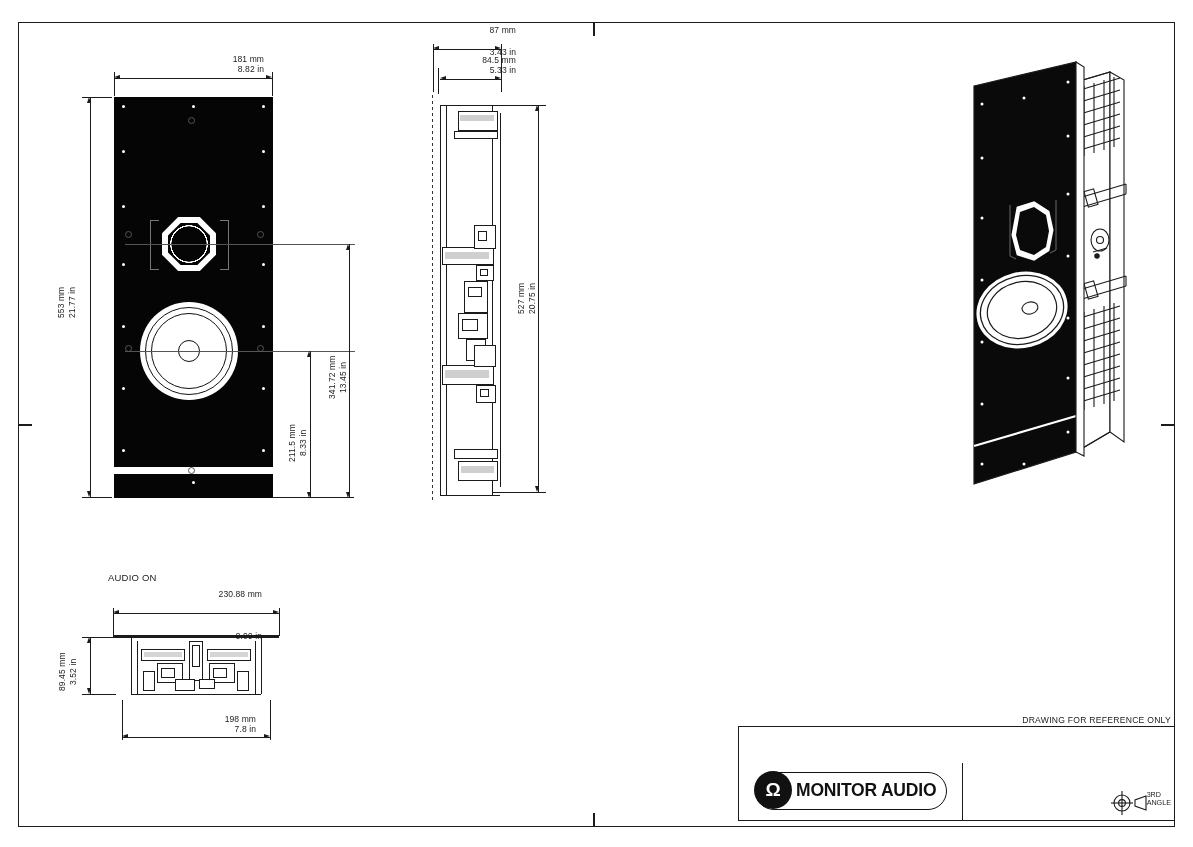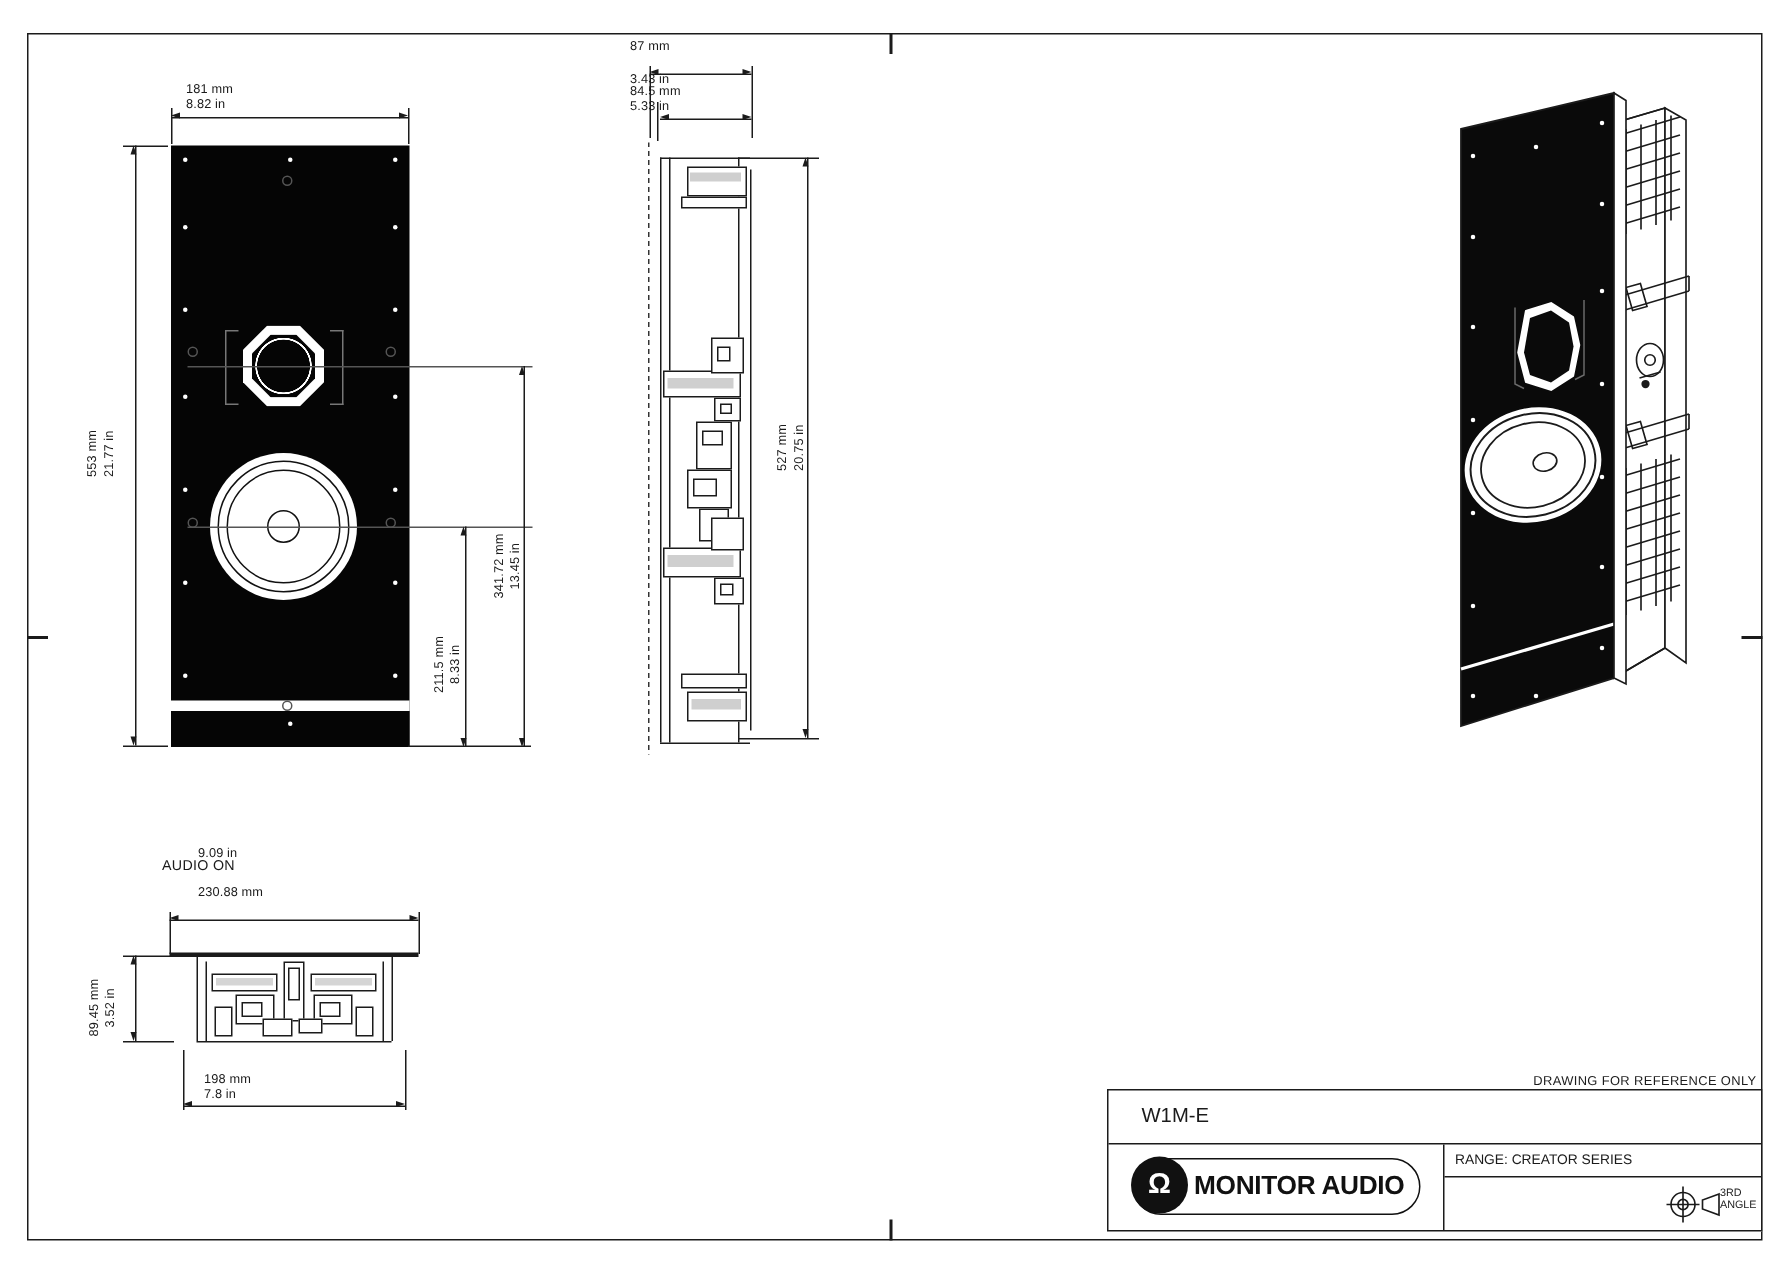--- a/index.html
+++ b/index.html
@@ -12,21 +12,21 @@
   #sheet{position:absolute;left:0;top:0;width:1193px;height:847px;}
 
   
   .frame{position:absolute;left:18px;top:22px;width:1157px;height:805px;
          border:1.6px solid #1b1b1b;box-sizing:border-box;}
   .tick{position:absolute;background:#1b1b1b;}
   .tick.v{width:1.6px;height:14px;}
   .tick.h{height:1.6px;width:14px;}
 
   
-  .dimtxt{position:absolute;font-size:8.5px;line-height:9.6px;text-align:left;
+  .dimtxt{position:absolute;font-size:8.5px;line-height:9.6px;text-align:right;
           color:#1b1b1b;white-space:nowrap;letter-spacing:.1px;}
   .dimtxt.vert{writing-mode:vertical-rl;transform:rotate(180deg);
                text-align:center;line-height:9.6px;}
   .dline{position:absolute;background:#1b1b1b;}
   .dline.h{height:1px;}
   .dline.v{width:1px;}
   .ext{position:absolute;background:#1b1b1b;}
   .ext.v{width:1px;}
   .ext.h{height:1px;}
   .arrow{position:absolute;width:0;height:0;}
@@ -297,21 +297,21 @@
     <div class="gbox" style="left:96px;top:28px;width:26px;height:20px;"></div>
     <div class="gbox" style="left:100px;top:33px;width:14px;height:10px;"></div>
 
     <div class="gbox" style="left:30px;top:36px;width:12px;height:20px;"></div>
     <div class="gbox" style="left:124px;top:36px;width:12px;height:20px;"></div>
     <div class="gbox" style="left:62px;top:44px;width:20px;height:12px;"></div>
     <div class="gbox" style="left:86px;top:44px;width:16px;height:10px;"></div>
   </div>
 
   <div class="dimtxt" style="left:132px;top:590px;width:130px;">230.88 mm</div>
-  <div class="dimtxt" style="left:132px;top:564px;width:130px;">9.09 in</div>
+  <div class="dimtxt" style="left:132px;top:632px;width:130px;">9.09 in</div>
   <div class="ext v" style="left:113px;top:608px;height:28px;"></div>
   <div class="ext v" style="left:279px;top:608px;height:28px;"></div>
   <div class="dline h" style="left:113px;top:613px;width:166px;"></div>
   <div class="arrow l" style="left:113px;top:610.4px;"></div>
   <div class="arrow r" style="left:273px;top:610.4px;"></div>
 
   <div class="dimtxt vert" style="left:58px;top:640px;height:64px;">89.45 mm</div>
   <div class="dimtxt vert" style="left:69px;top:640px;height:64px;">3.52 in</div>
   <div class="ext h" style="left:82px;top:637px;width:34px;"></div>
   <div class="ext h" style="left:82px;top:694px;width:34px;"></div>
@@ -417,36 +417,30 @@
         <ellipse cx="62" cy="250" rx="42" ry="34" fill="#ffffff" stroke="#1b1b1b" stroke-width="1.3" transform="rotate(-14 62 250)"></ellipse>
         <ellipse cx="62" cy="250" rx="35" ry="28" fill="#ffffff" stroke="#1b1b1b" stroke-width="1.2" transform="rotate(-14 62 250)"></ellipse>
         <ellipse cx="70" cy="248" rx="8" ry="6" fill="#ffffff" stroke="#1b1b1b" stroke-width="1.1" transform="rotate(-14 70 248)"></ellipse>
       </g>
     </svg>
   </div>
 
   <div id="ref-note">DRAWING FOR REFERENCE ONLY</div>
 
   <div id="title-block">
-    <div id="tb-model-row">
-      <div id="tb-model">W1M-E</div>
-    </div>
 
     <div id="tb-logo-cell">
       <div class="logo-wrap">
         <div class="logo-circle"></div>
         <div class="logo-omega">Ω</div>
         <div class="logo-text">MONITOR AUDIO</div>
       </div>
     </div>
 
     <div id="tb-right">
-      <div id="tb-range">
-        <span>RANGE: CREATOR SERIES</span>
-      </div>
       <div id="tb-angle">
         <svg width="40" height="35" viewBox="0 0 40 35">
           <g stroke="#1b1b1b" stroke-width="1.1" fill="none">
             <circle cx="12" cy="18" r="8"></circle>
             <circle cx="12" cy="18" r="3.4"></circle>
             <line x1="12" y1="6" x2="12" y2="30"></line>
             <line x1="1" y1="18" x2="23" y2="18"></line>
             <path d="M36 11 L25 15 L25 21 L36 25 Z"></path>
           </g>
         </svg>

